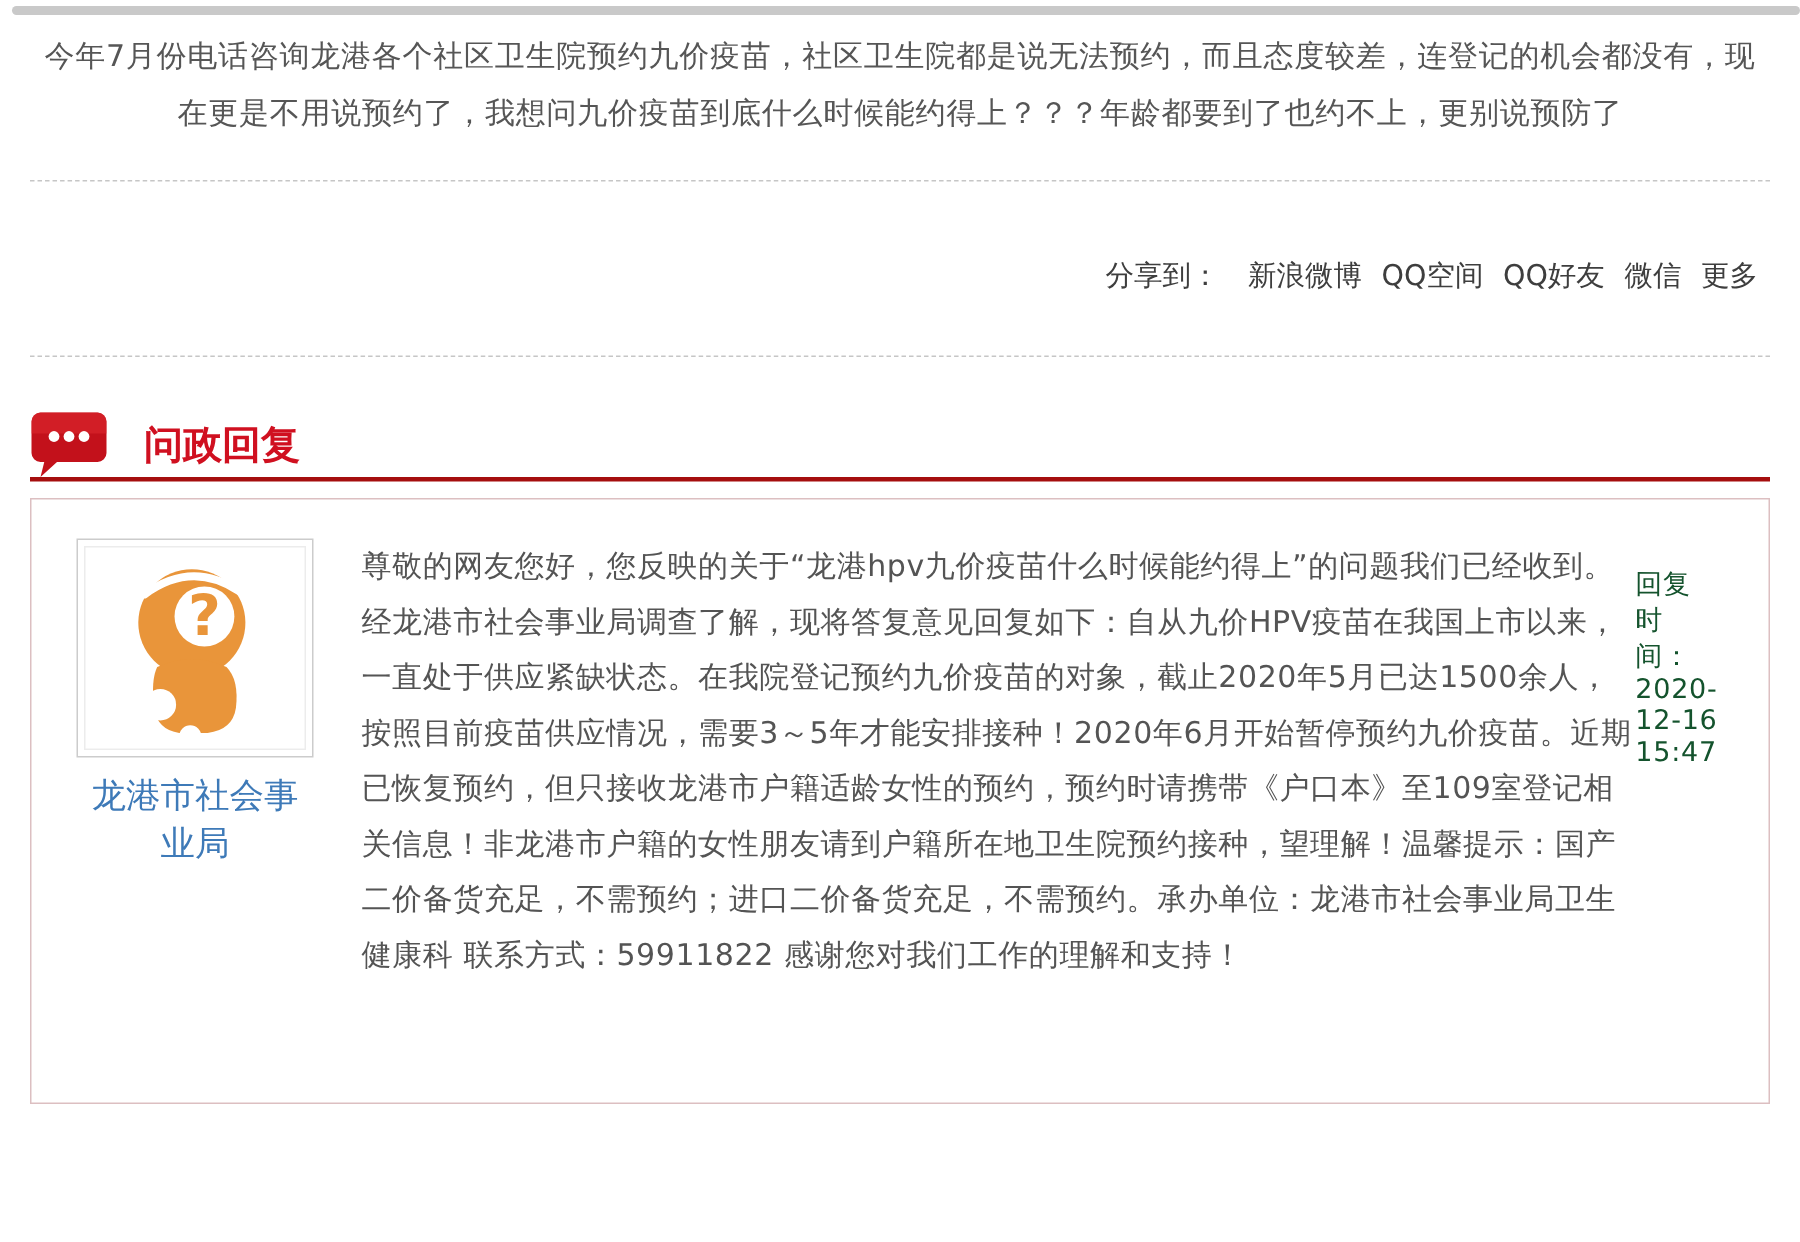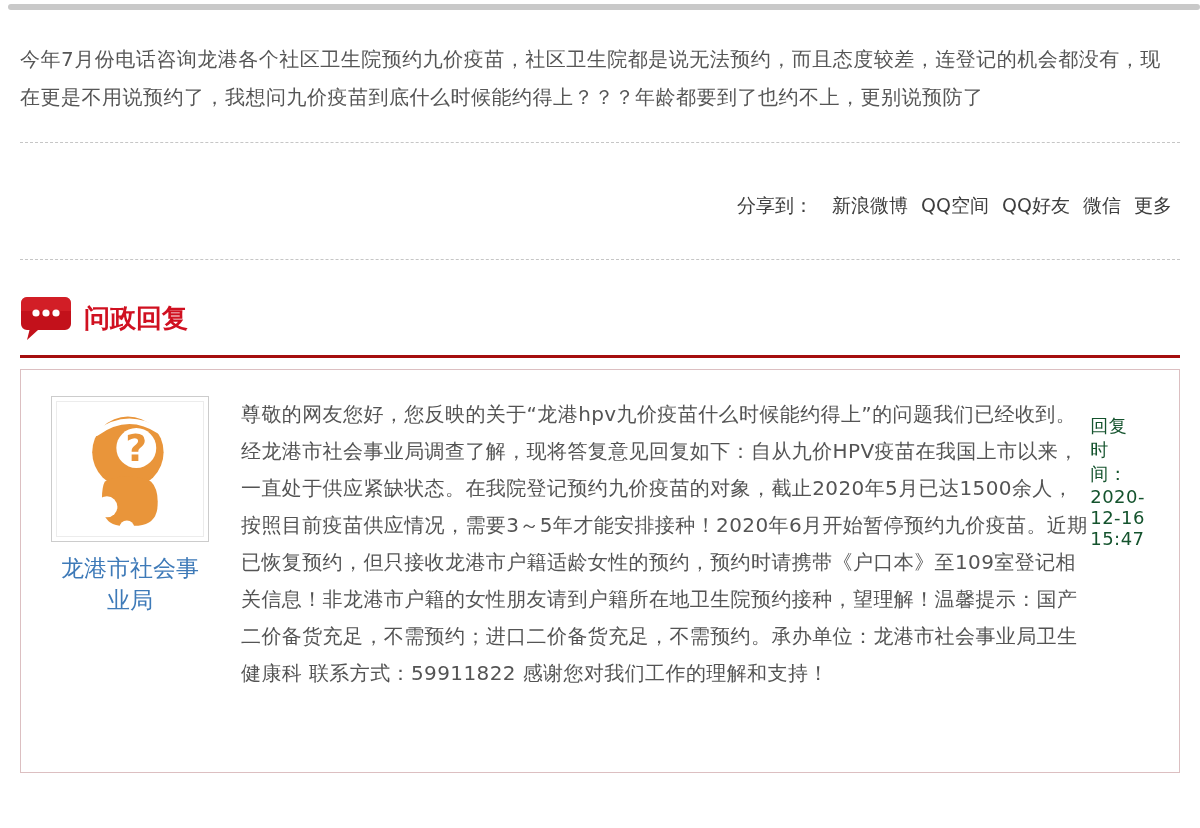--- a/index.html
+++ b/index.html
@@ -22,25 +22,26 @@
 
   .page-title {
     margin: 32px 0 0 0;
     text-align: center;
     font-size: 23px;
     font-weight: bold;
     color: #1c4b7c;
     letter-spacing: 1px;
   }
   .question-text {
-    margin-top: 40px;
+    margin-top: 18px;
     font-size: 20px;
     line-height: 38px;
     color: #565656;
     letter-spacing: 0.5px;
+    text-align: center;
   }
   .divider-dashed {
     border: none;
     border-top: 1px dashed #c6c6c6;
     margin: 0;
   }
   .d1 { margin-top: 26px; }
   .d2 { margin-top: 40px; }
 
   .share-row {
@@ -55,22 +56,22 @@
     color: #3e3e3e;
     text-decoration: none;
     margin-left: 7px;
     cursor: pointer;
   }
 
   .reply-header {
     margin-top: 36px;
     display: flex;
     align-items: center;
-    gap: 12px;
-    padding-bottom: 15px;
+    gap: 24px;
+    padding-bottom: 0;
     border-bottom: 3px solid #a50e0e;
   }
   .reply-header-title {
     font-size: 26px;
     font-weight: bold;
     color: #d01020;
   }
   .bubble-icon { display: block; }
 
   .reply-box {

